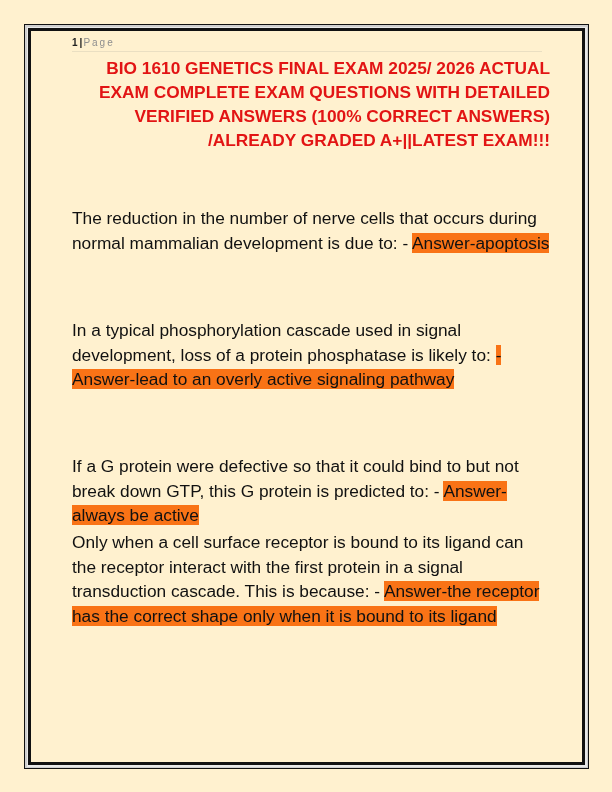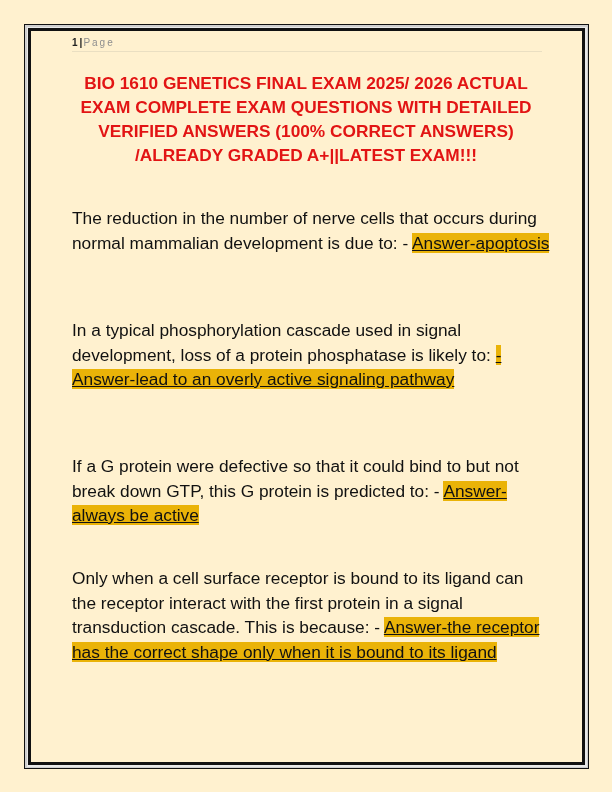--- a/index.html
+++ b/index.html
@@ -58,46 +58,45 @@
       color: #222;
       margin: 0 1px 0 2px;
     }
     .page-word {
       letter-spacing: 2px;
       color: #8e8e8e;
     }
     .title {
       position: absolute;
       left: 62px;
-      top: 71px;
+      top: 56px;
       width: 488px;
-      text-align: center;
+      text-align: right;
       color: #e21414;
       font-weight: bold;
       font-size: 17.3px;
       line-height: 24px;
       margin: 0;
     }
     .qa {
       position: absolute;
       left: 72px;
       width: 480px;
       font-size: 17.3px;
       line-height: 24.5px;
       color: #111;
       margin: 0;
     }
     .hl {
-      background: #eab308;
-      text-decoration: underline;
+      background: #f97316;
     }
     #qa-1 { top: 206px; }
     #qa-2 { top: 318px; }
     #qa-3 { top: 454px; }
-    #qa-4 { top: 566px; }
+    #qa-4 { top: 530px; }
   </style>
 </head>
 <body>
 
 <div class="frame-outer">
   <div class="frame-gap"></div>
   <div class="frame-inner"></div>
 </div>
 
 <div class="page-header">

